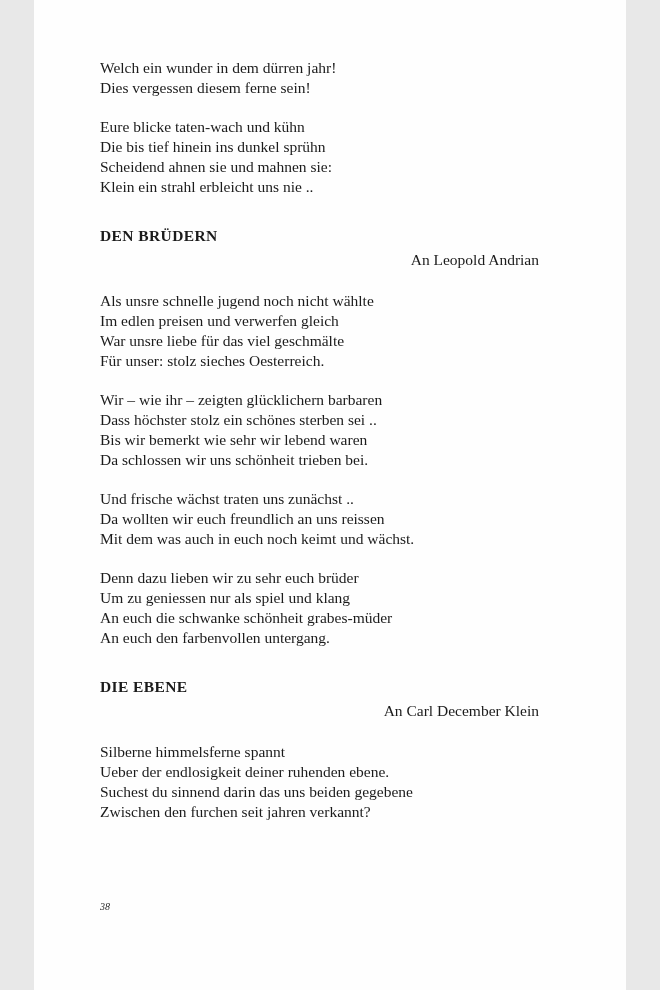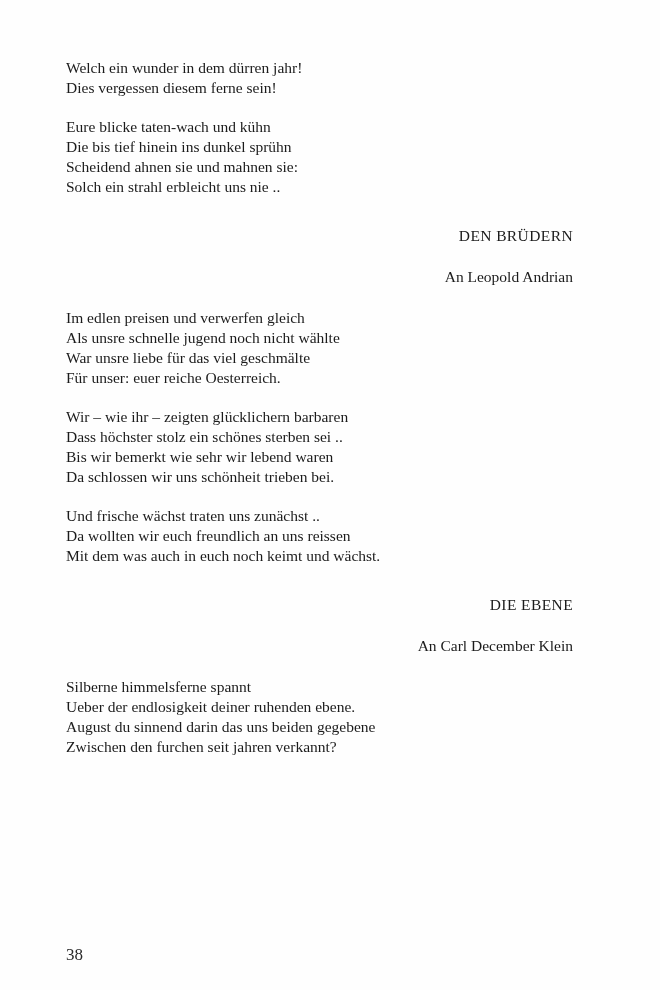--- a/index.html
+++ b/index.html
@@ -2,21 +2,21 @@
 <html><head>
 <meta charset="utf-8">
 <style>
   html, body {
     margin: 0;
     padding: 0;
     background: #e8e8e8;
   }
   .page {
     position: relative;
-    width: 660px;
+    width: 592px;
     height: 990px;
     margin: 0 auto;
     background: #fefefe;
     color: #1b1b1b;
     font-family: "Liberation Serif", "DejaVu Serif", serif;
     overflow: hidden;
   }
   .content {
     padding: 58px 87px 0 66px;
   }
@@ -24,77 +24,84 @@
     margin: 0 0 19px 0;
   }
   .line {
     font-size: 15.5px;
     line-height: 20px;
     white-space: pre-wrap;
   }
   .poem-title {
     font-size: 15.5px;
     line-height: 20px;
-    font-weight: normal;
-    text-align: right;
+    font-weight: bold;
+    text-align: left;
     letter-spacing: 0.4px;
     margin: 29px 0 0 0;
   }
   .dedication {
     font-size: 15.5px;
     line-height: 20px;
     text-align: right;
-    margin: 21px 0 21px 0;
+    margin: 4px 0 21px 0;
   }
   .page-number {
     position: absolute;
     left: 66px;
-    top: 948px;
-    font-size: 17px;
+    top: 900px;
+    font-size: 10px;
     line-height: 14px;
     color: #2a2a2a;
+    font-style: italic;
   }
 </style>
 </head>
 <body>
 
 <div class="page">
   <main class="content">
       <div class="stanza">
         <div class="line">Welch ein wunder in dem dürren jahr!</div>
         <div class="line">Dies vergessen diesem ferne sein!</div>
       </div>
       <div class="stanza">
         <div class="line">Eure blicke taten-wach und kühn</div>
         <div class="line">Die bis tief hinein ins dunkel sprühn</div>
         <div class="line">Scheidend ahnen sie und mahnen sie:</div>
-        <div class="line">Solch ein strahl erbleicht uns nie ..</div>
+        <div class="line">Klein ein strahl erbleicht uns nie ..</div>
       </div>
       <h2 class="poem-title">DEN BRÜDERN</h2>
       <div class="dedication">An Leopold Andrian</div>
       <div class="stanza">
+        <div class="line">Als unsre schnelle jugend noch nicht wählte</div>
         <div class="line">Im edlen preisen und verwerfen gleich</div>
-        <div class="line">Als unsre schnelle jugend noch nicht wählte</div>
         <div class="line">War unsre liebe für das viel geschmälte</div>
-        <div class="line">Für unser: euer reiche Oesterreich.</div>
+        <div class="line">Für unser: stolz sieches Oesterreich.</div>
       </div>
       <div class="stanza">
         <div class="line">Wir – wie ihr – zeigten glücklichern barbaren</div>
         <div class="line">Dass höchster stolz ein schönes sterben sei ..</div>
         <div class="line">Bis wir bemerkt wie sehr wir lebend waren</div>
         <div class="line">Da schlossen wir uns schönheit trieben bei.</div>
       </div>
       <div class="stanza">
         <div class="line">Und frische wächst traten uns zunächst ..</div>
         <div class="line">Da wollten wir euch freundlich an uns reissen</div>
         <div class="line">Mit dem was auch in euch noch keimt und wächst.</div>
       </div>
+      <div class="stanza">
+        <div class="line">Denn dazu lieben wir zu sehr euch brüder</div>
+        <div class="line">Um zu geniessen nur als spiel und klang</div>
+        <div class="line">An euch die schwanke schönheit grabes-müder</div>
+        <div class="line">An euch den farbenvollen untergang.</div>
+      </div>
       <h2 class="poem-title">DIE EBENE</h2>
       <div class="dedication">An Carl December Klein</div>
       <div class="stanza">
         <div class="line">Silberne himmelsferne spannt</div>
         <div class="line">Ueber der endlosigkeit deiner ruhenden ebene.</div>
-        <div class="line">August du sinnend darin das uns beiden gegebene</div>
+        <div class="line">Suchest du sinnend darin das uns beiden gegebene</div>
         <div class="line">Zwischen den furchen seit jahren verkannt?</div>
       </div>
     </main>
   <div class="page-number">38</div>
 </div>
 
 </body></html>

